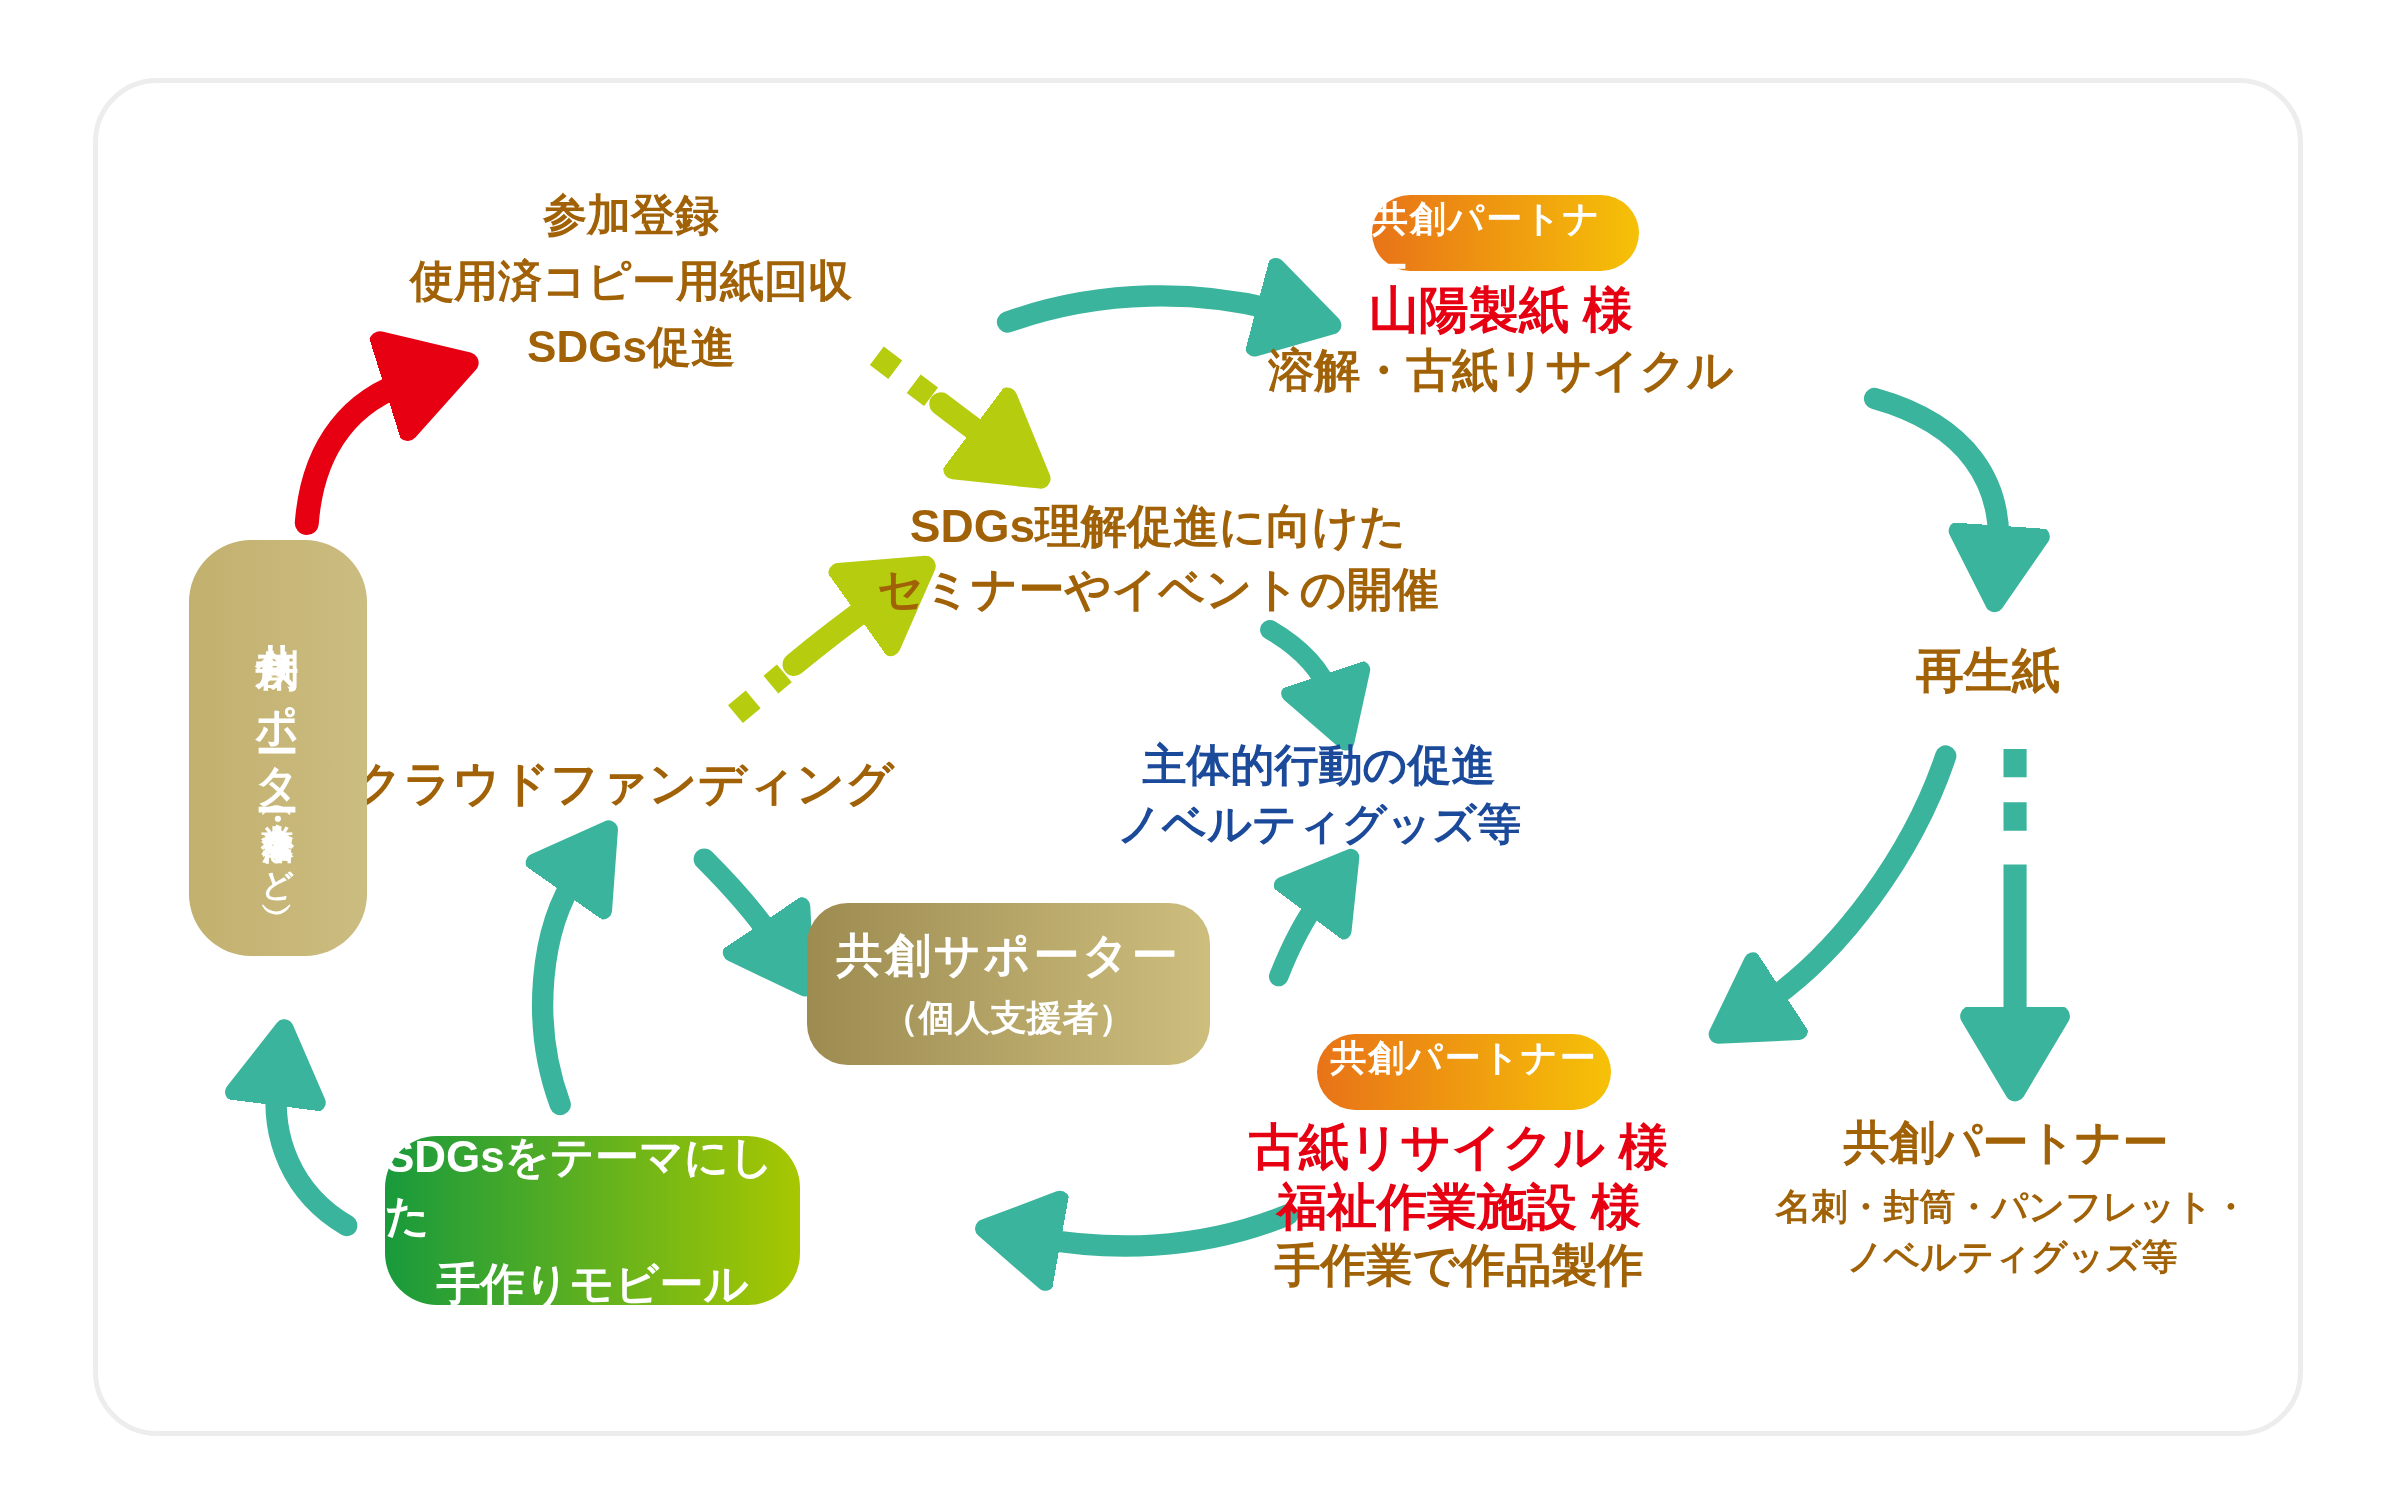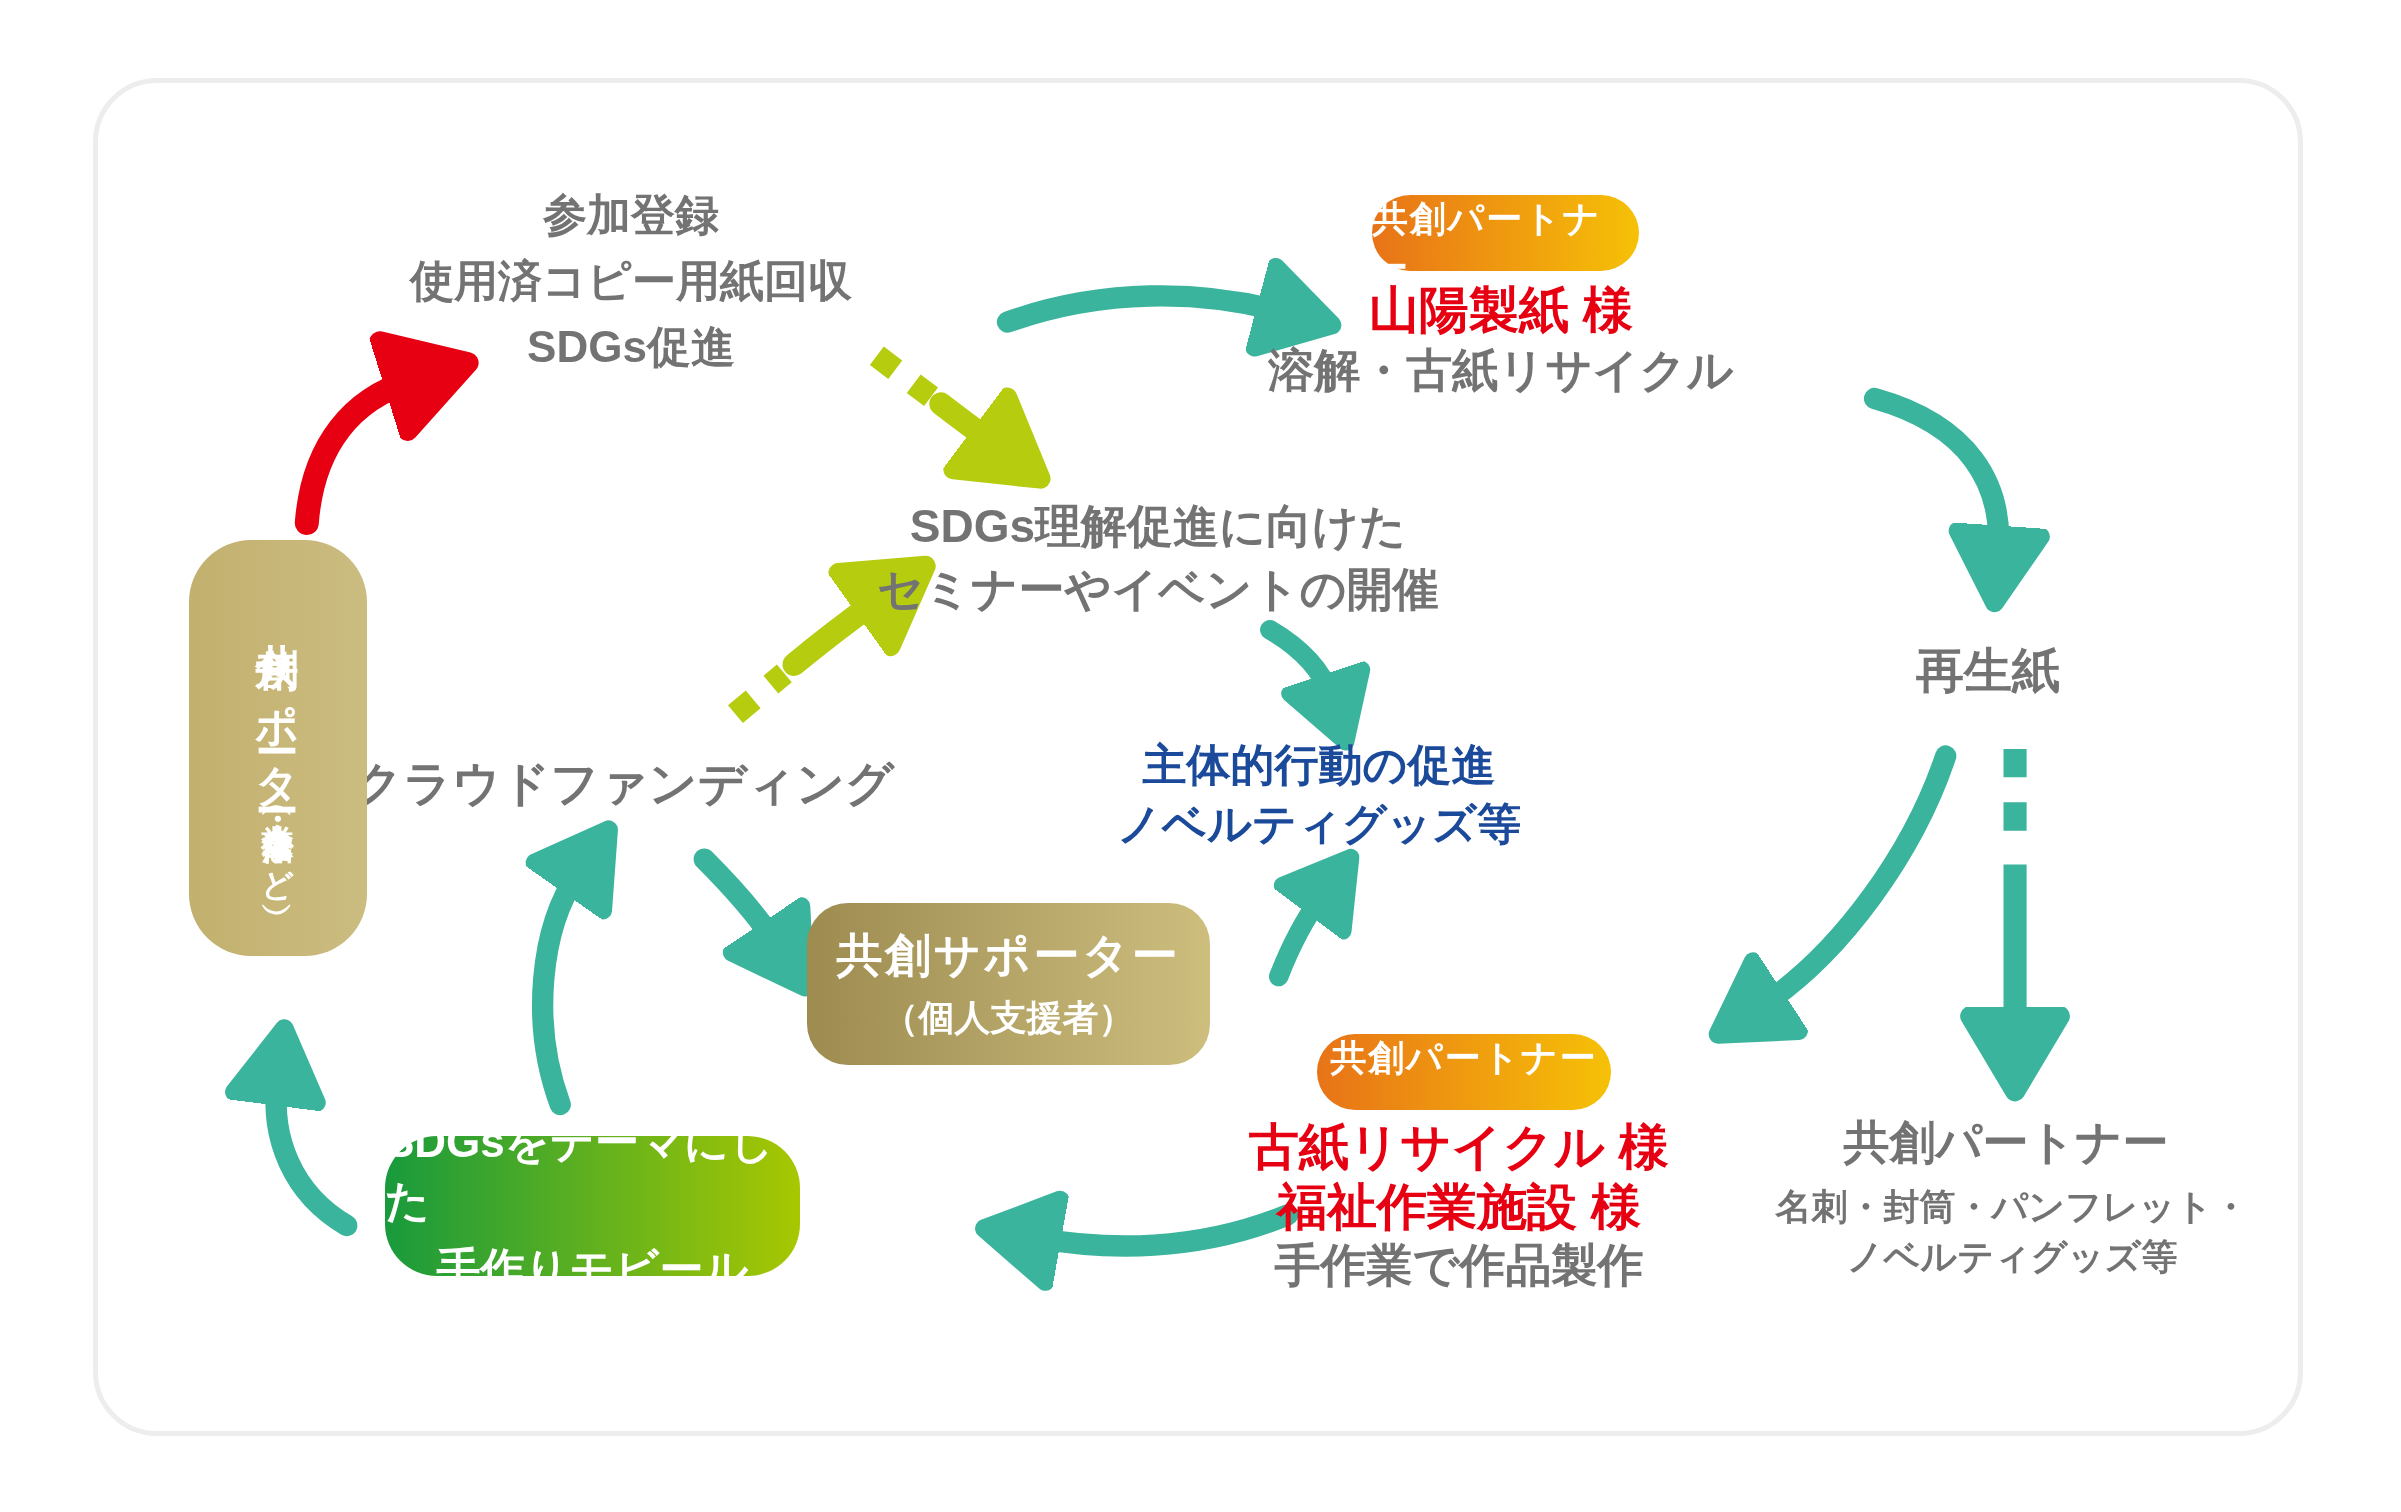--- a/index.html
+++ b/index.html
@@ -3,35 +3,35 @@
 <meta charset="utf-8">
 <title>Diagram</title>
 <style>
   html,body{margin:0;padding:0;background:#ffffff;}
   body{width:2401px;height:1512px;position:relative;overflow:hidden;
        font-family:"Liberation Sans","DejaVu Sans",sans-serif;}
   .canvas{position:absolute;inset:0;}
   .frame{position:absolute;left:93px;top:78px;width:2200px;height:1348px;
          border:5.3px solid #ededed;border-radius:64px;}
   .node{position:absolute;transform:translateX(-50%);text-align:center;
-        font-weight:700;color:#737373;white-space:nowrap;}
+        font-weight:700;color:#a16207;white-space:nowrap;}
   .line{display:block;}
   .badge{position:absolute;border-radius:39px;color:#ffffff;font-weight:700;
          display:flex;align-items:flex-start;justify-content:center;
          background:linear-gradient(90deg,#e87318,#f6c107);
          font-size:36px;letter-spacing:1.8px;}
   .red{color:#e60012;}
   .blue{color:#1b4a9b;}
   .box{position:absolute;color:#ffffff;font-weight:700;display:flex;
        flex-direction:column;align-items:center;justify-content:center;}
   .box-individual{left:807px;top:903px;width:403px;height:162px;border-radius:41px;
        background:linear-gradient(90deg,#9d8b50,#cdbe7e);}
   .box-individual .t1{font-size:46px;letter-spacing:2.7px;}
   .box-individual .t2{font-size:36px;margin-top:7px;}
-  .box-mobile{left:385px;top:1136px;width:415px;height:140px;border-radius:52px;
+  .box-mobile{left:385px;top:1136px;width:415px;height:169px;border-radius:52px;
        background:linear-gradient(90deg,#189a3c,#a8c701);}
   .box-mobile .t1{font-size:44px;}
   .box-mobile .t2{font-size:44px;margin-top:9px;}
   .box-corporate{left:189px;top:540px;width:178px;height:416px;border-radius:62px;
        background:linear-gradient(90deg,#c2b06e,#cbbc80);
        display:flex;flex-direction:row;align-items:center;justify-content:center;}
   .vtext{writing-mode:vertical-rl;display:flex;align-items:center;justify-content:center;gap:3.6px;}
   .vtext .t1{display:block;font-size:43px;letter-spacing:5.3px;}
   .vtext .t2{display:block;font-size:32px;letter-spacing:1.8px;}
   svg{position:absolute;inset:0;}

